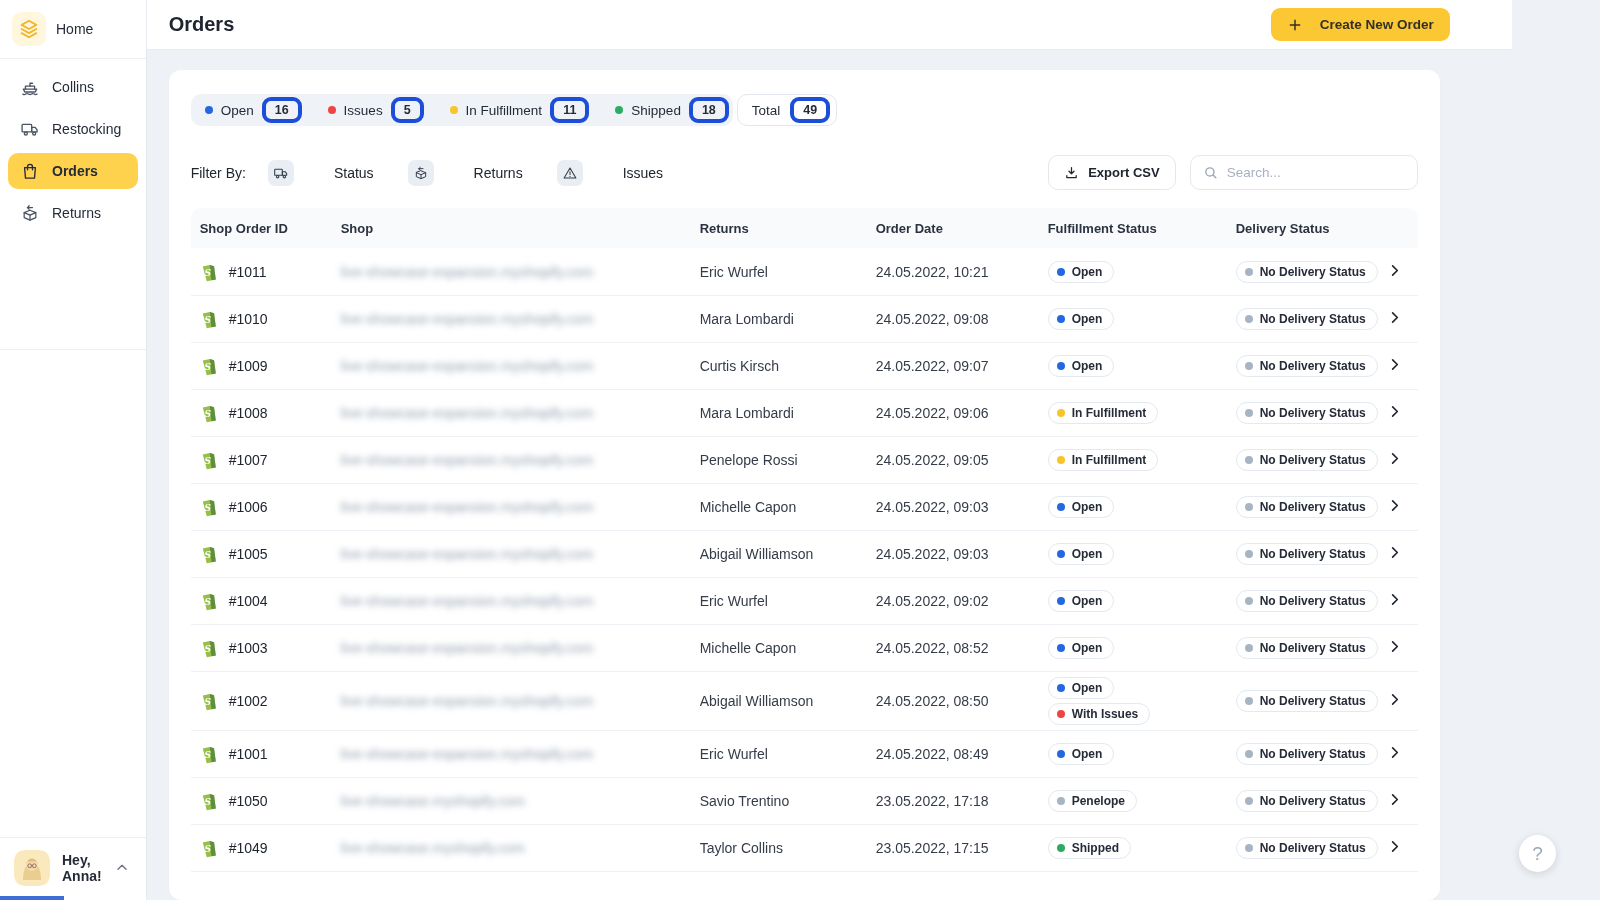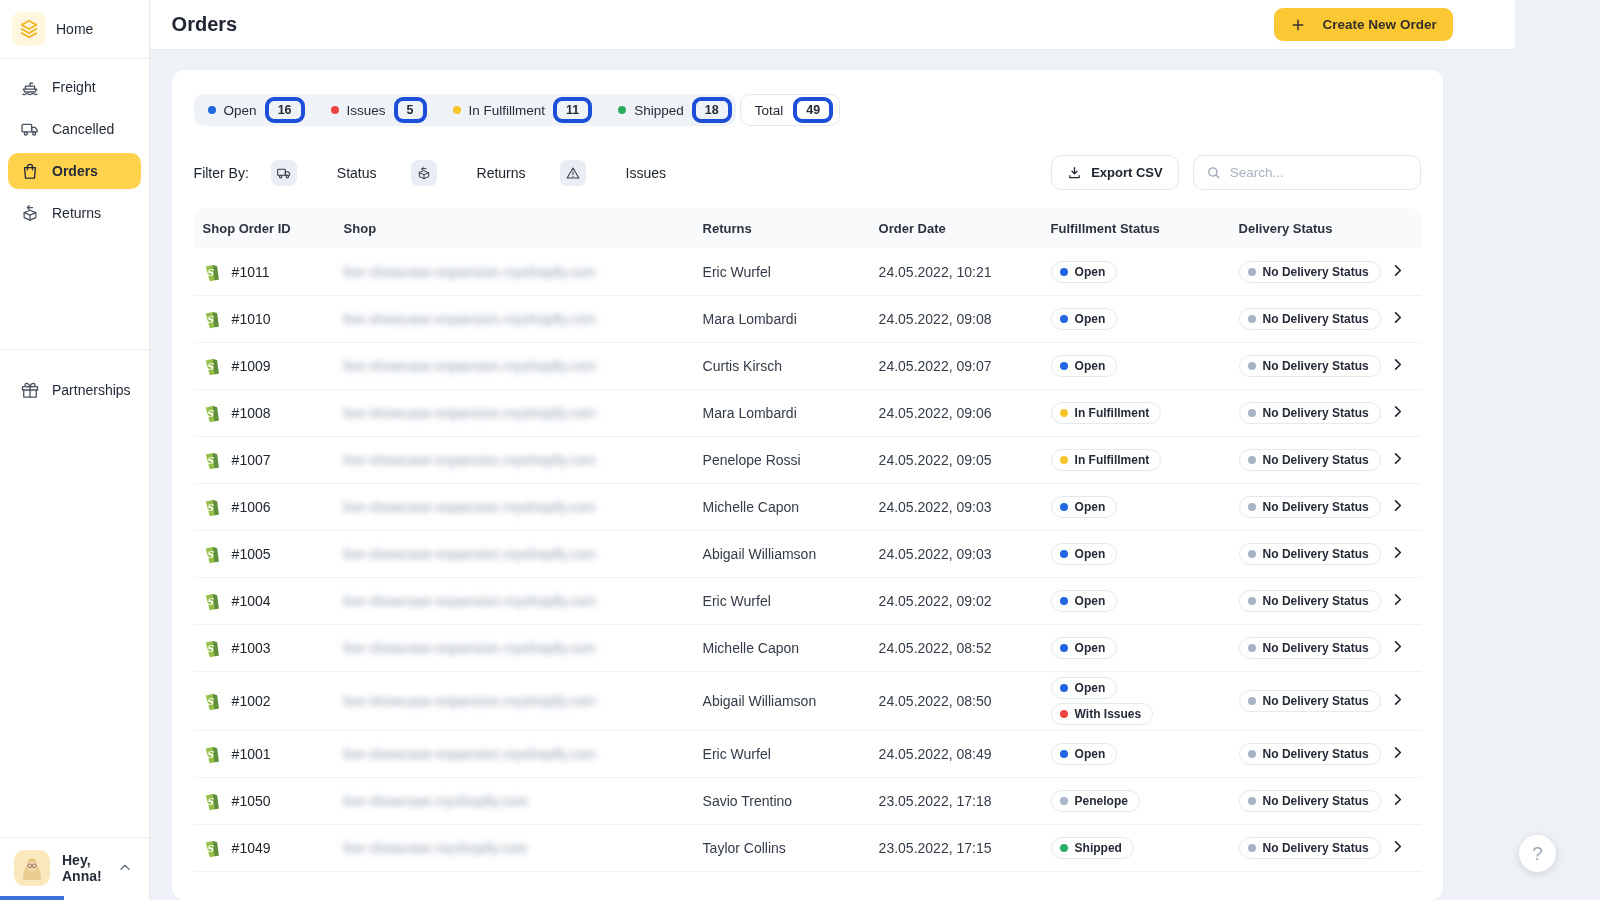--- a/index.html
+++ b/index.html
@@ -136,32 +136,32 @@
     <nav class="menu" id="menu-main">
         <div class="menu-item">
           <span style="display: inline-flex;">
             <svg viewBox="0 0 24 24" fill="none" stroke-linecap="round" stroke-linejoin="round" stroke-width="1.6" width="20">
               <path d="M4 14.5h16l-1.8 3.5H5.8z"></path>
               <path d="M6.5 14.5V11h11v3.5"></path>
               <path d="M12 11V7.5h3"></path>
               <path d="M3.5 21c1.2.8 2.3.8 3.4 0s2.3-.8 3.4 0 2.3.8 3.4 0 2.3-.8 3.4 0 2.3.8 3.4 0" transform="translate(0,-0.5)"></path>
             </svg>
           </span>
-          <span>Freight</span>
+          <span>Collins</span>
         </div>
         <div class="menu-item">
           <span style="display: inline-flex;">
             <svg viewBox="0 0 24 24" fill="none" stroke-linecap="round" stroke-linejoin="round" stroke-width="1.6" width="20">
               <rect x="2.5" y="6.5" width="11.5" height="9" rx="1"></rect>
               <path d="M14 10h4.2l2.3 3v2.5H14z"></path>
               <circle cx="7" cy="17.5" r="1.8"></circle>
               <circle cx="17" cy="17.5" r="1.8"></circle>
             </svg>
           </span>
-          <span>Cancelled</span>
+          <span>Restocking</span>
         </div>
         <div class="menu-item active">
           <span style="display: inline-flex;">
             <svg viewBox="0 0 24 24" fill="none" stroke-linecap="round" stroke-linejoin="round" stroke-width="1.6" width="20">
               <path d="M5.5 8h13l-1.1 12.5H6.6z"></path>
               <path d="M9 10.5V7a3 3 0 016 0v3.5"></path>
             </svg>
           </span>
           <span>Orders</span>
         </div>
@@ -171,34 +171,20 @@
               <path d="M5 11.5v6l7 3 7-3v-6"></path>
               <path d="M5 11.5l7 3 7-3-7-2.8z"></path>
               <path d="M12 14.5v6"></path>
               <path d="M15 5.5H8.8m0 0l2.2-2.2M8.8 5.5L11 7.7"></path>
             </svg>
           </span>
           <span>Returns</span>
         </div>
       </nav>
     <div class="side-divider" style="margin-top:108px"></div>
-    <nav class="menu menu-sec" id="menu-secondary">
-        <div class="menu-item">
-          <span style="display: inline-flex;">
-            <svg viewBox="0 0 24 24" fill="none" stroke-linecap="round" stroke-linejoin="round" stroke-width="1.6" width="20">
-              <path d="M19.5 12v8.5h-15V12"></path>
-              <rect x="3" y="8" width="18" height="4"></rect>
-              <path d="M12 20.5V8"></path>
-              <path d="M12 8H8a2 2 0 110-4c2.8 0 4 4 4 4z"></path>
-              <path d="M12 8h4a2 2 0 100-4c-2.8 0-4 4-4 4z"></path>
-            </svg>
-          </span>
-          <span>Partnerships</span>
-        </div>
-      </nav>
     <div class="sidebar-bottom">
       <div class="side-divider"></div>
       <div class="user-row">
         <span class="avatar" id="avatar-slot"><svg viewBox="0 0 36 36">
               <rect width="36" height="36" rx="10" fill="#FAE9BC"></rect>
               <path d="M9 30c0-8 2-17 9-17s9 9 9 17z" fill="#E9CE90"></path>
               <circle cx="18" cy="15.5" r="5.6" fill="#F6D7B2"></circle>
               <path d="M12.3 14.2a5.7 5.7 0 0111.4 0l-1.2-2.8-9 .2z" fill="#E0BD7E"></path>
               <circle cx="15.7" cy="15.8" r="1.9" fill="none" stroke="#8A6D4F" stroke-width="0.9"></circle>
               <circle cx="20.3" cy="15.8" r="1.9" fill="none" stroke="#8A6D4F" stroke-width="0.9"></circle>

